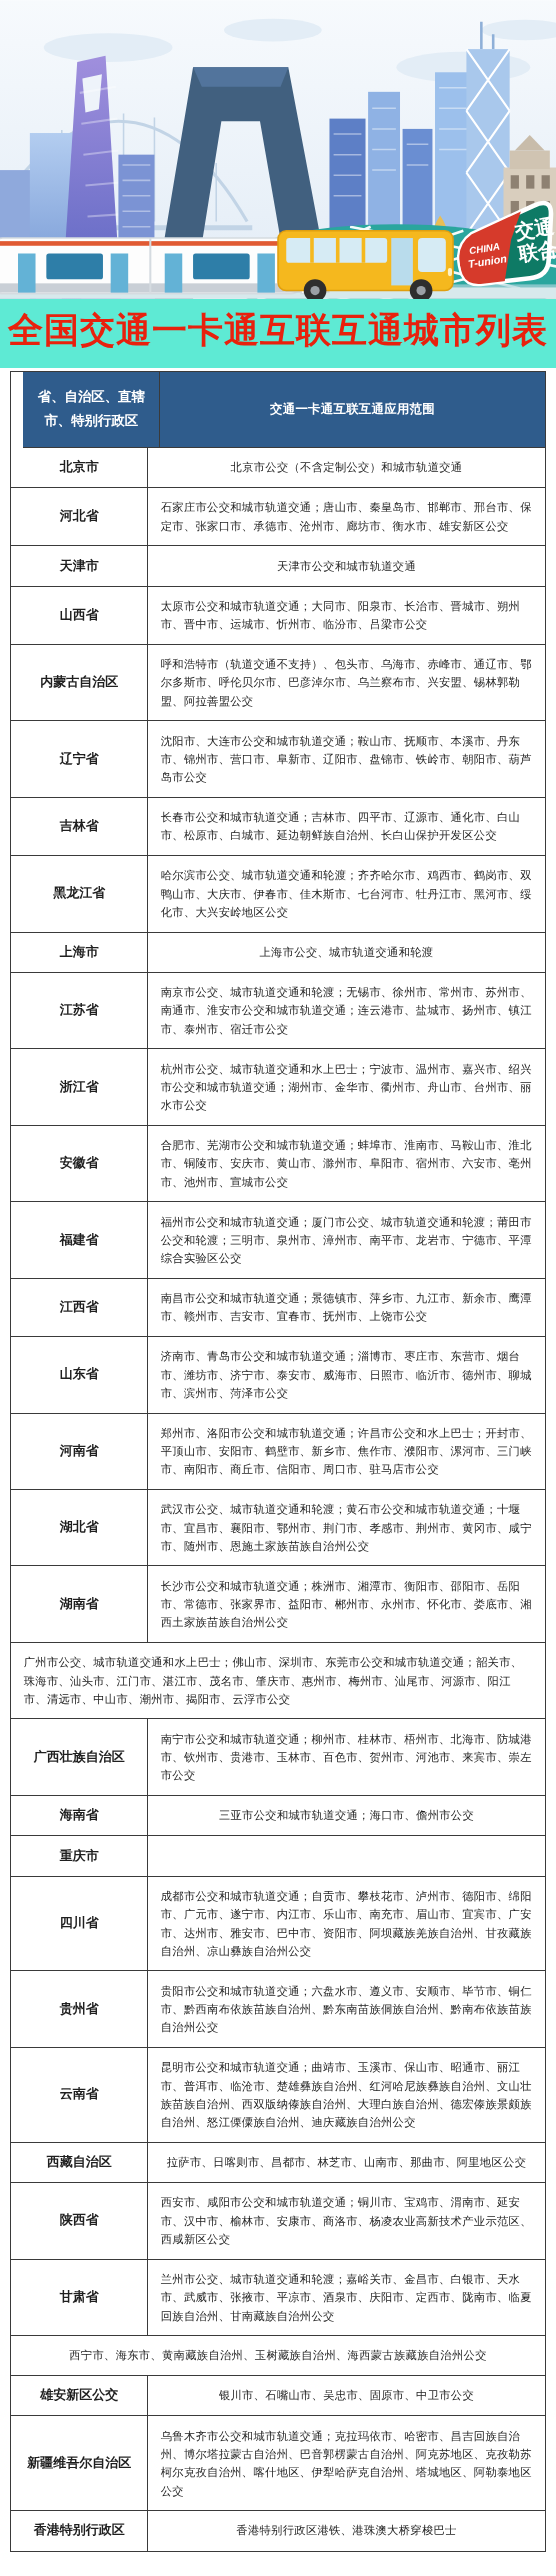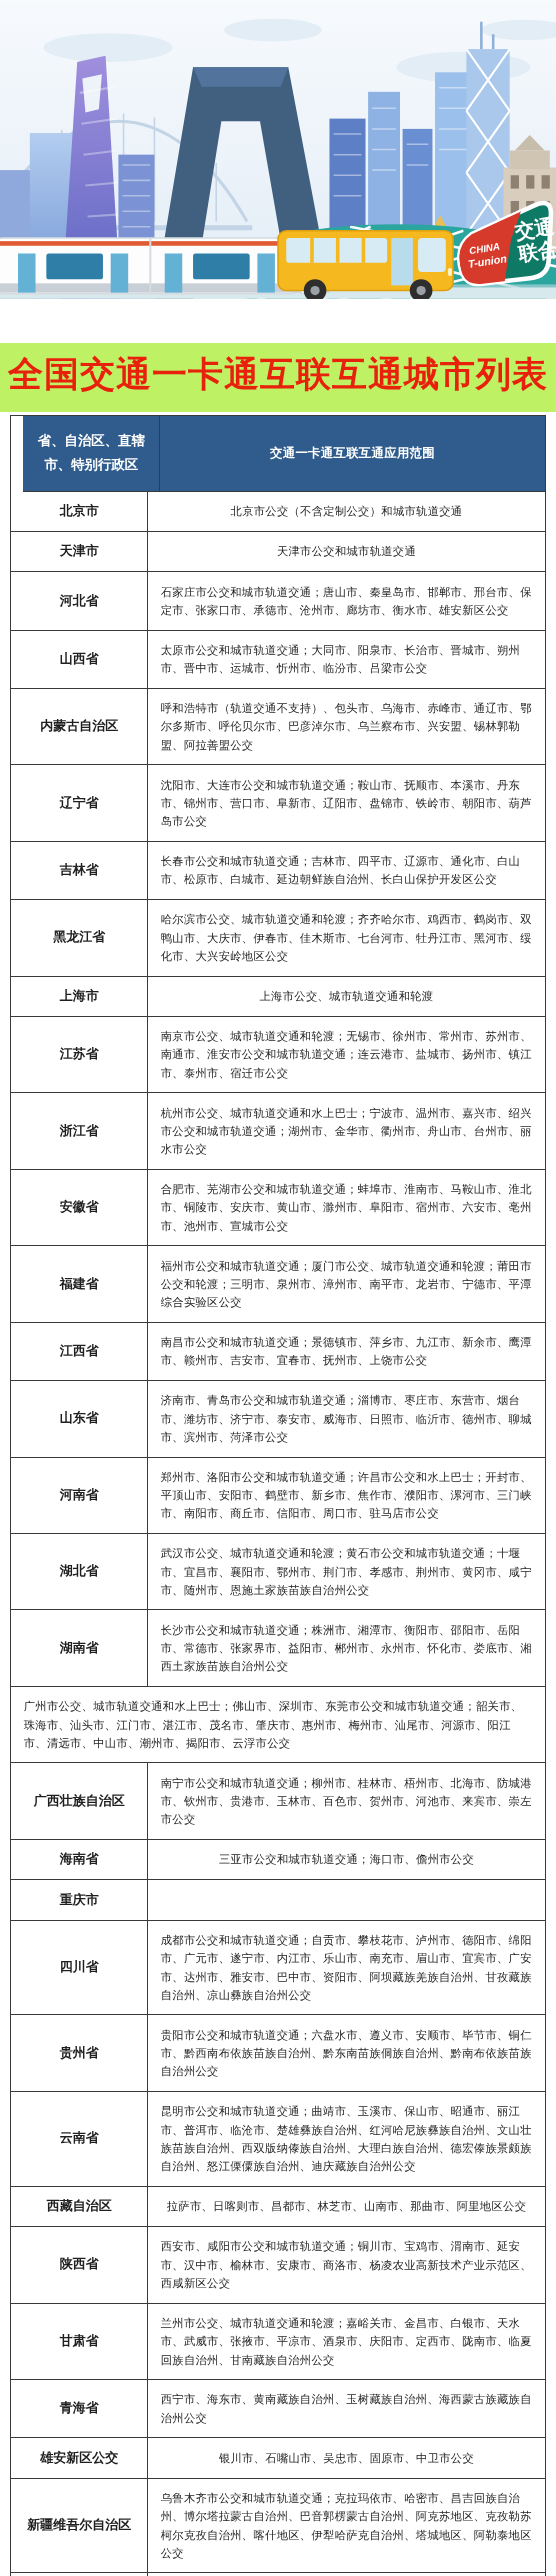--- a/index.html
+++ b/index.html
@@ -11,21 +11,21 @@
   html,body{background:#ffffff;}
   body{
     width:556px;margin:0 auto;
     font-family:"Liberation Sans","DejaVu Sans",sans-serif;
     color:var(--text-dark);
   }
   
   .hero{width:556px;height:299px;overflow:hidden;position:relative;}
   .hero svg{display:block;}
   
-  .title-band{padding:8.2px 5.2px 13.4px;background:#bef264;margin-top:44px;}
+  .title-band{padding:8.2px 5.2px 13.4px;background:#5eead4;}
   .page-title{
     color:var(--accent-red);font-size:35px;font-weight:900;
     text-align:center;letter-spacing:1px;white-space:nowrap;
   }
   
   .region-table{
     margin:3.1px 10.3px 0;border:1px solid var(--border-dark);
   }
   .trow{display:flex;border-bottom:1px solid var(--border-dark);background:#fff;}
   .trow:last-child{border-bottom:none;}
@@ -202,30 +202,30 @@
       <div>交通一卡通互联互通应用范围</div>
     </div>
   </div>
   <div id="tbody">
   <div class="trow">
     <div class="c1">北京市</div>
     <div class="c2">北京市公交（不含定制公交）和城市轨道交通</div>
   </div>
 
   <div class="trow">
+    <div class="c1">河北省</div>
+    <div class="c2">石家庄市公交和城市轨道交通；唐山市、秦皇岛市、邯郸市、邢台市、保定市、张家口市、承德市、沧州市、廊坊市、衡水市、雄安新区公交</div>
+  </div>
+
+  <div class="trow">
     <div class="c1">天津市</div>
     <div class="c2">天津市公交和城市轨道交通</div>
   </div>
 
   <div class="trow">
-    <div class="c1">河北省</div>
-    <div class="c2">石家庄市公交和城市轨道交通；唐山市、秦皇岛市、邯郸市、邢台市、保定市、张家口市、承德市、沧州市、廊坊市、衡水市、雄安新区公交</div>
-  </div>
-
-  <div class="trow">
     <div class="c1">山西省</div>
     <div class="c2">太原市公交和城市轨道交通；大同市、阳泉市、长治市、晋城市、朔州市、晋中市、运城市、忻州市、临汾市、吕梁市公交</div>
   </div>
 
   <div class="trow">
     <div class="c1">内蒙古自治区</div>
     <div class="c2">呼和浩特市（轨道交通不支持）、包头市、乌海市、赤峰市、通辽市、鄂尔多斯市、呼伦贝尔市、巴彦淖尔市、乌兰察布市、兴安盟、锡林郭勒盟、阿拉善盟公交</div>
   </div>
 
   <div class="trow">
@@ -335,21 +335,20 @@
     <div class="c1">陕西省</div>
     <div class="c2">西安市、咸阳市公交和城市轨道交通；铜川市、宝鸡市、渭南市、延安市、汉中市、榆林市、安康市、商洛市、杨凌农业高新技术产业示范区、西咸新区公交</div>
   </div>
 
   <div class="trow">
     <div class="c1">甘肃省</div>
     <div class="c2">兰州市公交、城市轨道交通和轮渡；嘉峪关市、金昌市、白银市、天水市、武威市、张掖市、平凉市、酒泉市、庆阳市、定西市、陇南市、临夏回族自治州、甘南藏族自治州公交</div>
   </div>
 
   <div class="trow">
-    <div class="c1">青海省</div>
     <div class="c2">西宁市、海东市、黄南藏族自治州、玉树藏族自治州、海西蒙古族藏族自治州公交</div>
   </div>
 
   <div class="trow">
     <div class="c1">雄安新区公交</div>
     <div class="c2">银川市、石嘴山市、吴忠市、固原市、中卫市公交</div>
   </div>
 
   <div class="trow">
     <div class="c1">新疆维吾尔自治区</div>

